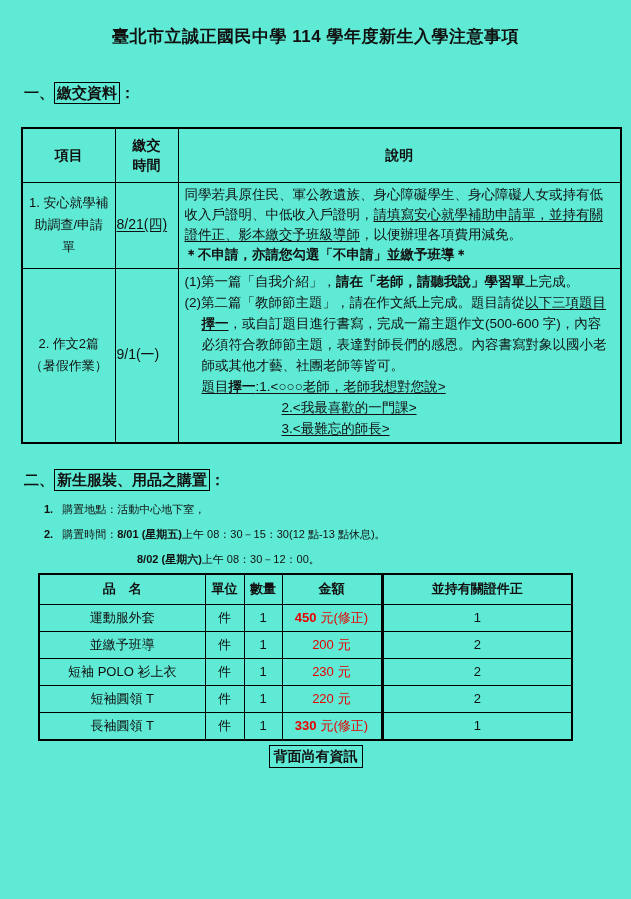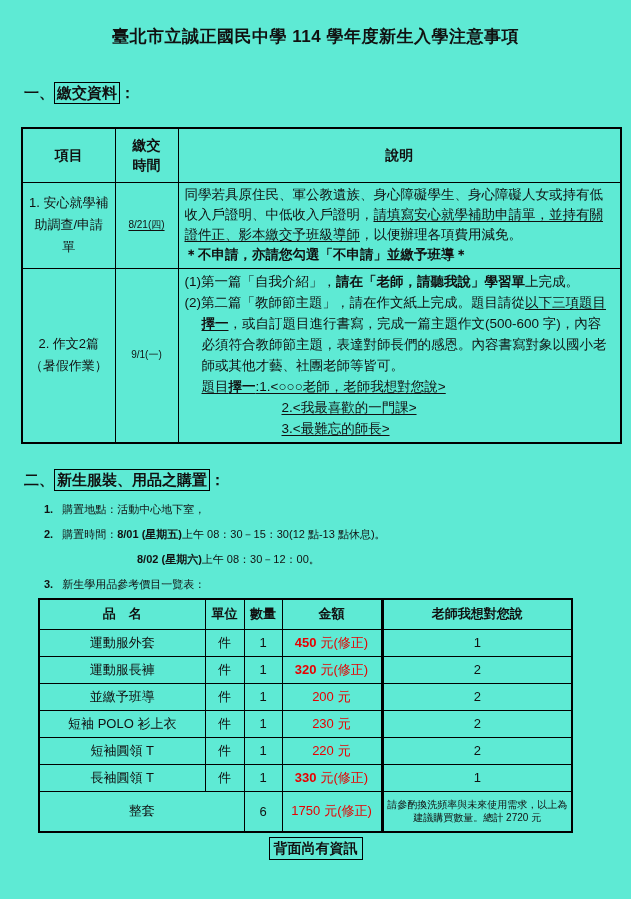--- a/index.html
+++ b/index.html
@@ -12,21 +12,21 @@
   .sec1{margin-top:34px;}
   .sec2{margin-top:25px;}
   .boxed{border:1px solid #000;padding:0 2px;display:inline-block;line-height:20px;}
   table{border-collapse:collapse;table-layout:fixed;}
   
   .t1{margin:23px 0 0 21px;width:599px;border:2px solid #000;}
   .t1 th,.t1 td{border:1px solid #000;vertical-align:middle;}
   .t1 th{font-weight:700;font-size:14px;line-height:20px;}
   .t1 .h-row{height:54px;}
   .cell-item{padding:0 5px;text-align:center;font-size:13px;line-height:22px;}
-  .cell-time{text-align:center;font-size:10px;}
+  .cell-time{font-size:14px;}
   .cell-desc{padding:2px 6px 3px 6px;text-align:left;font-size:13.5px;line-height:20px;}
   .cell-desc2{line-height:21px;}
   .u{text-decoration:underline;text-underline-offset:2px;}
   .b{font-weight:700;}
   .hang{padding-left:17px;text-indent:-17px;}
   .topic{margin-left:17px;}
   .topic-sub{margin-left:97px;}
   
   .list{margin:7px 0 0 44px;font-size:11px;}
   .li{line-height:22px;margin-bottom:3px;}
@@ -115,54 +115,44 @@
   <div class="list">
     <div class="li">
       <span class="num">1.</span><span>購置地點：活動中心地下室，</span>
     </div>
     <div class="li">
       <span class="num">2.</span><span>購置時間：</span><span class="b">8/01 (星期五)</span><span>上午 08：30－15：30(12 點-13 點休息)。</span>
     </div>
     <div class="li sub-line">
       <span class="b">8/02 (星期六)</span><span>上午 08：30－12：00。</span>
     </div>
-    <div class="li">
-      <span class="num">3.</span><span>新生學用品參考價目一覽表：</span>
-    </div>
   </div>
 
   <table class="t2">
     <colgroup>
         <col style="width:166px">
         <col style="width:39px">
         <col style="width:38px">
         <col style="width:100px">
         <col style="width:190px">
       </colgroup>
     <tbody>
         <tr>
       <th>品　名</th>
       <th>單位</th>
       <th>數量</th>
       <th>金額</th>
-      <th class="thick-left">老師我想對您說</th>
+      <th class="thick-left">並持有關證件正</th>
     </tr>
     <tr>
       <td>運動服外套</td>
       <td>件</td>
       <td>1</td>
       <td class="amt"><span class="n b">450</span><span>元(修正)</span></td>
       <td class="thick-left">1</td>
-    </tr>
-    <tr>
-      <td>運動服長褲</td>
-      <td>件</td>
-      <td>1</td>
-      <td class="amt"><span class="n b">320</span><span>元(修正)</span></td>
-      <td class="thick-left">2</td>
     </tr>
     <tr>
       <td>並繳予班導</td>
       <td>件</td>
       <td>1</td>
       <td class="amt"><span class="n">200</span><span>元</span></td>
       <td class="thick-left">2</td>
     </tr>
     <tr>
       <td>短袖 POLO 衫上衣</td>
@@ -178,26 +168,20 @@
       <td class="amt"><span class="n">220</span><span>元</span></td>
       <td class="thick-left">2</td>
     </tr>
     <tr>
       <td>長袖圓領 T</td>
       <td>件</td>
       <td>1</td>
       <td class="amt"><span class="n b">330</span><span>元(修正)</span></td>
       <td class="thick-left">1</td>
     </tr>
-    <tr class="row-set">
-      <td colspan="2">整套</td>
-      <td>6</td>
-      <td class="amt"><span class="n">1750</span><span>元(修正)</span></td>
-      <td class="thick-left set-note">請參酌換洗頻率與未來使用需求，以上為建議購買數量。總計 2720 元</td>
-    </tr>
   </tbody>
     </table>
 
 
   <div class="footer-wrap">
     <span class="footer-box">背面尚有資訊</span>
   </div>
 
 </div>
 

